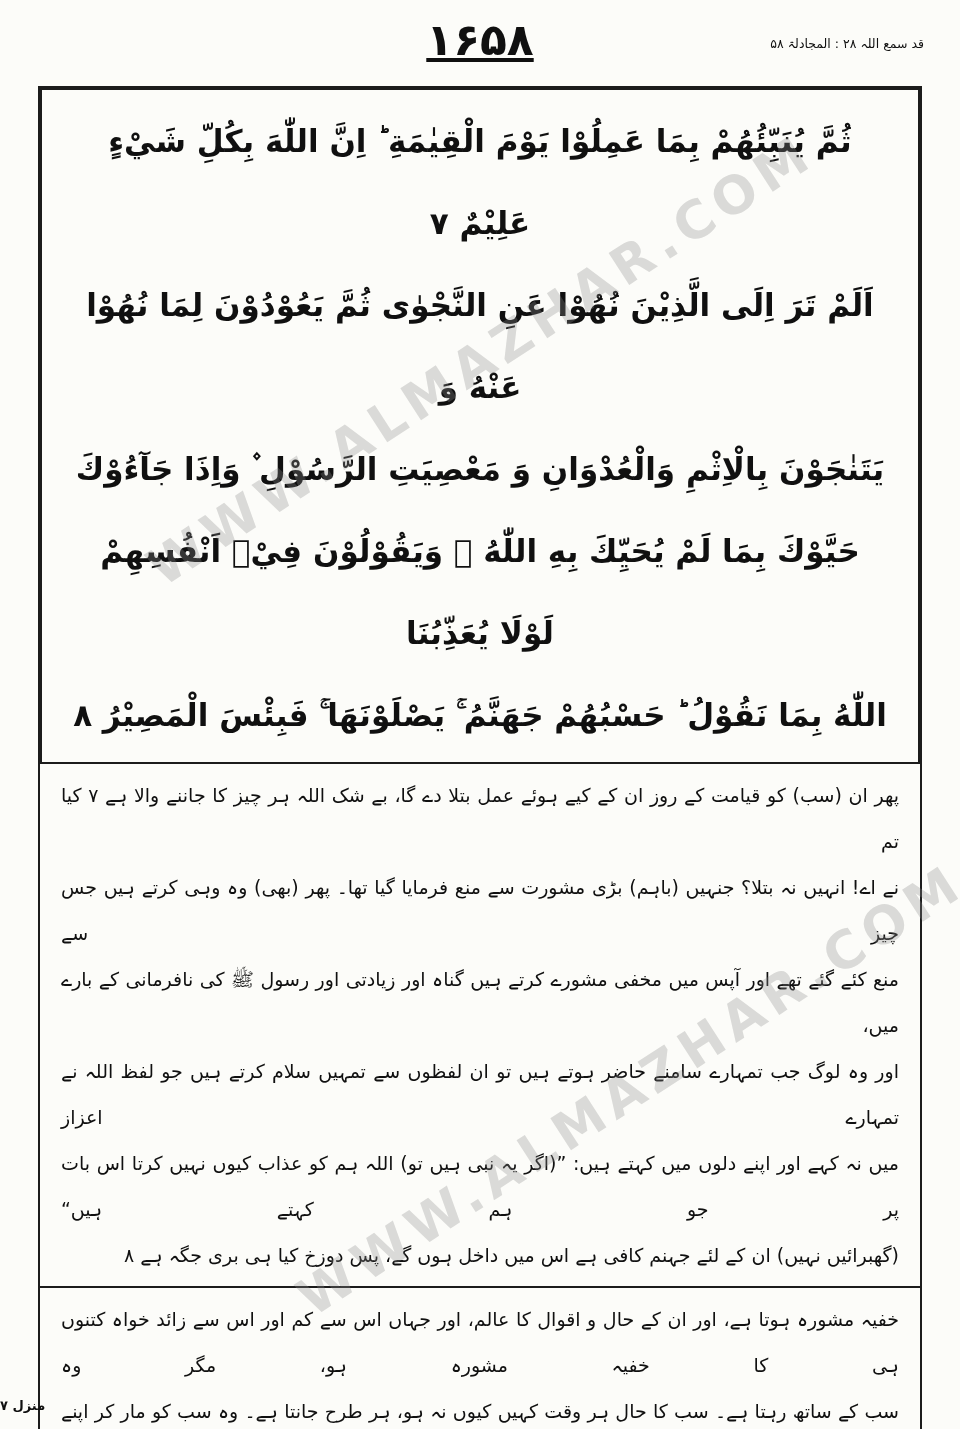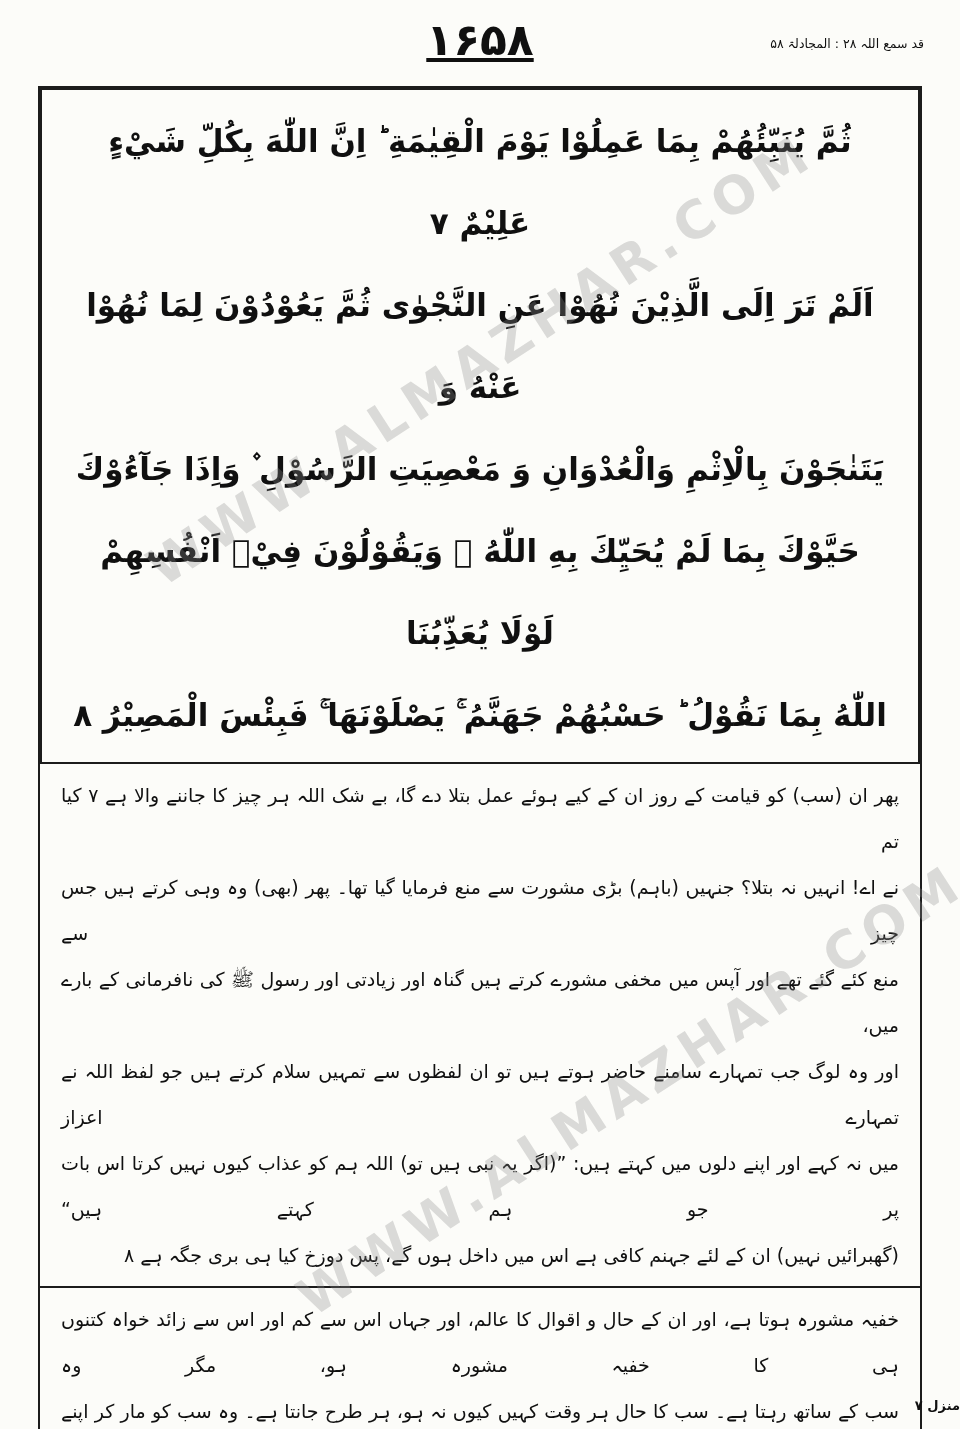--- a/index.html
+++ b/index.html
@@ -36,21 +36,21 @@
   .text-section { padding:8px 21px; }
   .u-line {
     font-size:19px; line-height:46px; direction:rtl;
     text-align:justify; text-align-last:justify;
   }
   .u-line.last { text-align:left; text-align-last:right; }
   .divider { border-top:2px solid #1c1c1c; margin:0; }
   
   .footer {
     position:absolute; bottom:16px; left:0; right:0;
-    text-align:right; font-size:13px; font-weight:bold;
+    text-align:left; font-size:13px; font-weight:bold;
   }
   
   .watermark {
     position:absolute; z-index:6; pointer-events:none;
     font-size:52px; font-weight:bold; letter-spacing:7px;
     color:rgba(140,140,140,.30); white-space:nowrap;
     transform:rotate(-33deg); direction:ltr;
   }
   .wm1 { top:330px; left:90px; }
   .wm2 { top:1060px; left:240px; }

